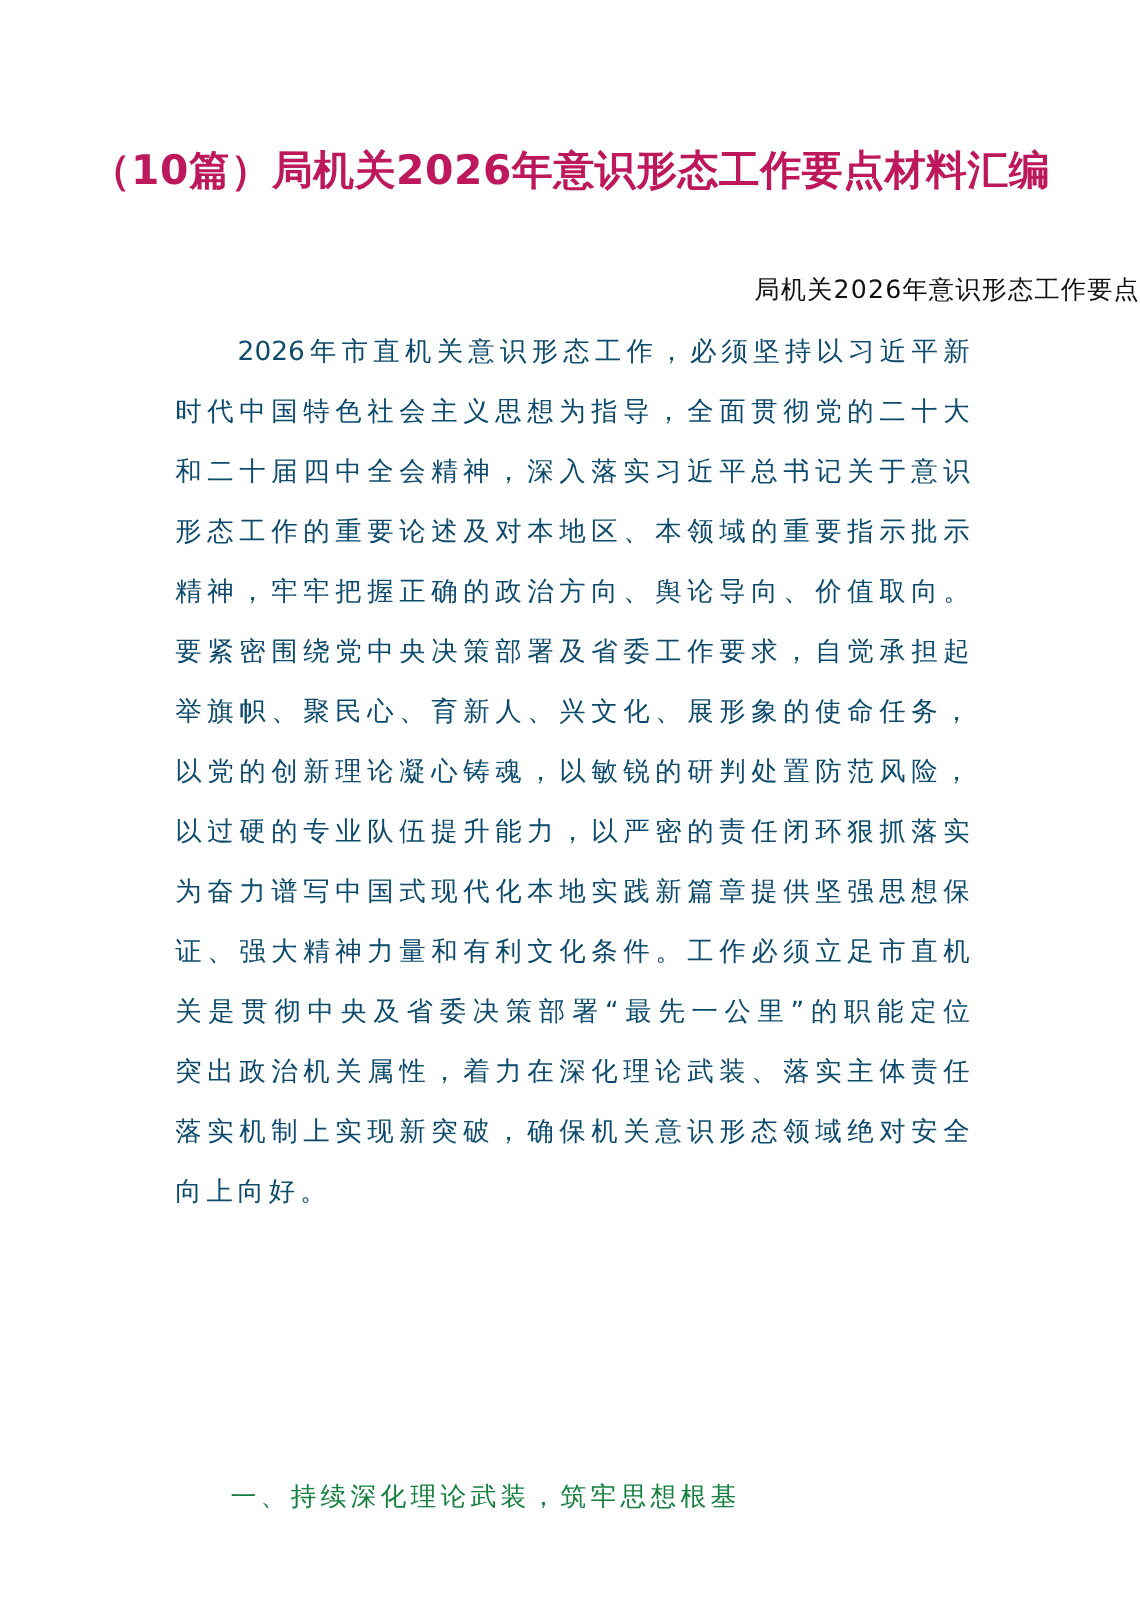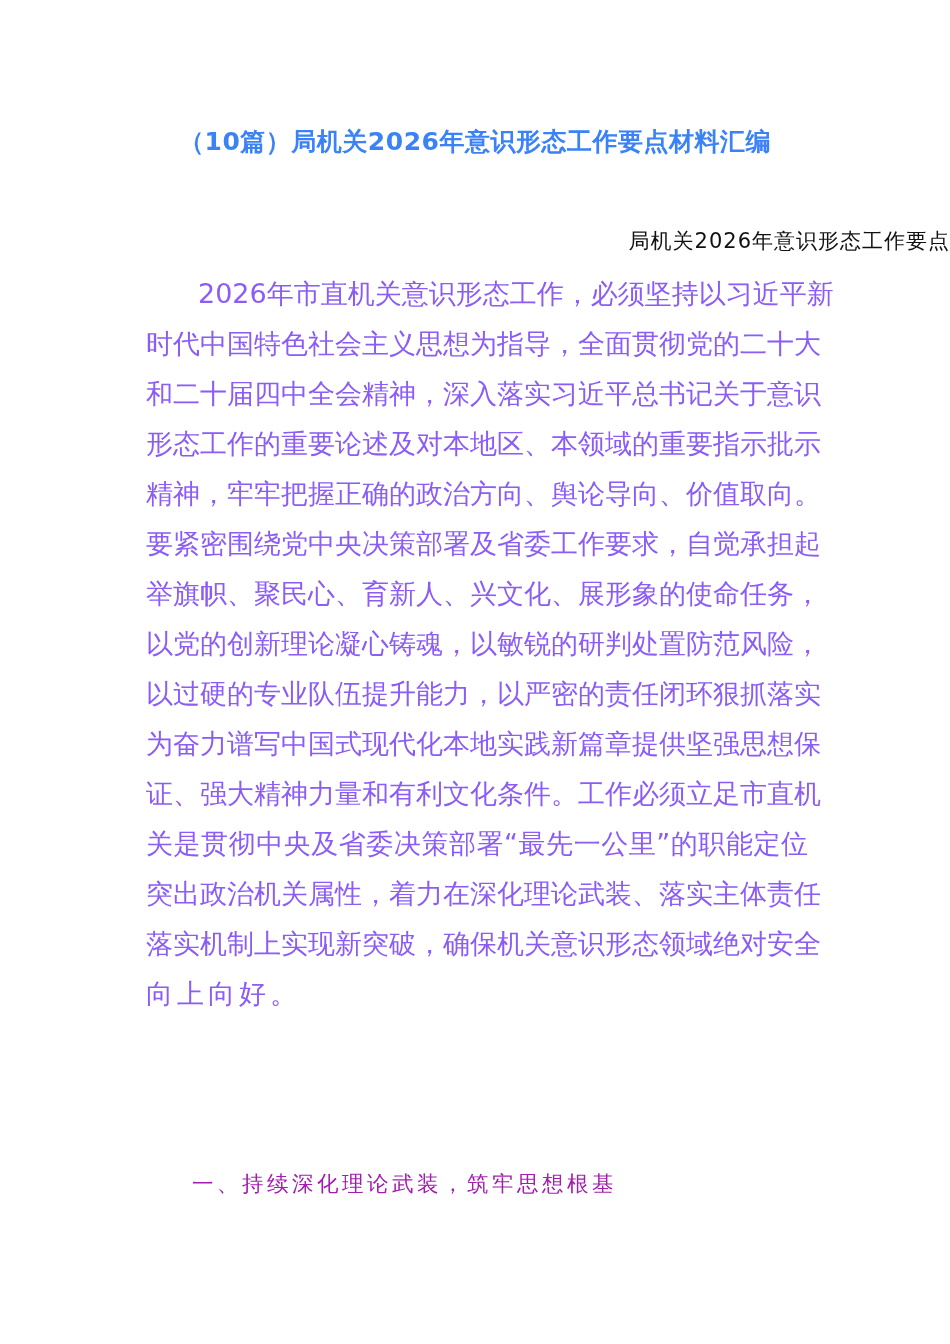--- a/index.html
+++ b/index.html
@@ -21,25 +21,25 @@
       width: 950px;
       height: 1344px;
       background: #ffffff;
     }
     .doc-title {
       position: absolute;
       left: 0;
       width: 950px;
       top: 118px;
       text-align: center;
-      font-size: 25px;
+      font-size: 34px;
       font-weight: bold;
       letter-spacing: 0.5px;
       line-height: 48px;
-      color: #3b82f6;
+      color: #be185d;
     }
     .sub-title {
       position: absolute;
       left: 0;
       width: 950px;
       top: 223px;
       text-align: right;
       font-size: 21px;
       letter-spacing: 1px;
       line-height: 36px;
@@ -47,41 +47,41 @@
     }
     .body-lines {
       position: absolute;
       left: 146px;
       top: 269px;
       width: 662px;
     }
     .line {
       height: 50px;
       line-height: 50px;
-      font-size: 27px;
+      font-size: 22px;
       white-space: nowrap;
       text-align: justify;
       text-align-last: justify;
-      color: #8b5cf6;
+      color: #0c4a6e;
     }
     .line.first {
       padding-left: 52px;
     }
     .line.last {
       text-align-last: left;
       letter-spacing: 4px;
     }
     .section-heading {
       position: absolute;
       left: 192px;
-      top: 1164px;
+      top: 1228px;
       font-size: 21.5px;
       line-height: 40px;
       letter-spacing: 3.5px;
-      color: #a21caf;
+      color: #15803d;
       white-space: nowrap;
     }
   </style>
 </head>
 <body>
 
 <div class="page">
   <div class="doc-title">（10篇）局机关2026年意识形态工作要点材料汇编</div>
   <div class="sub-title">局机关2026年意识形态工作要点</div>
 

